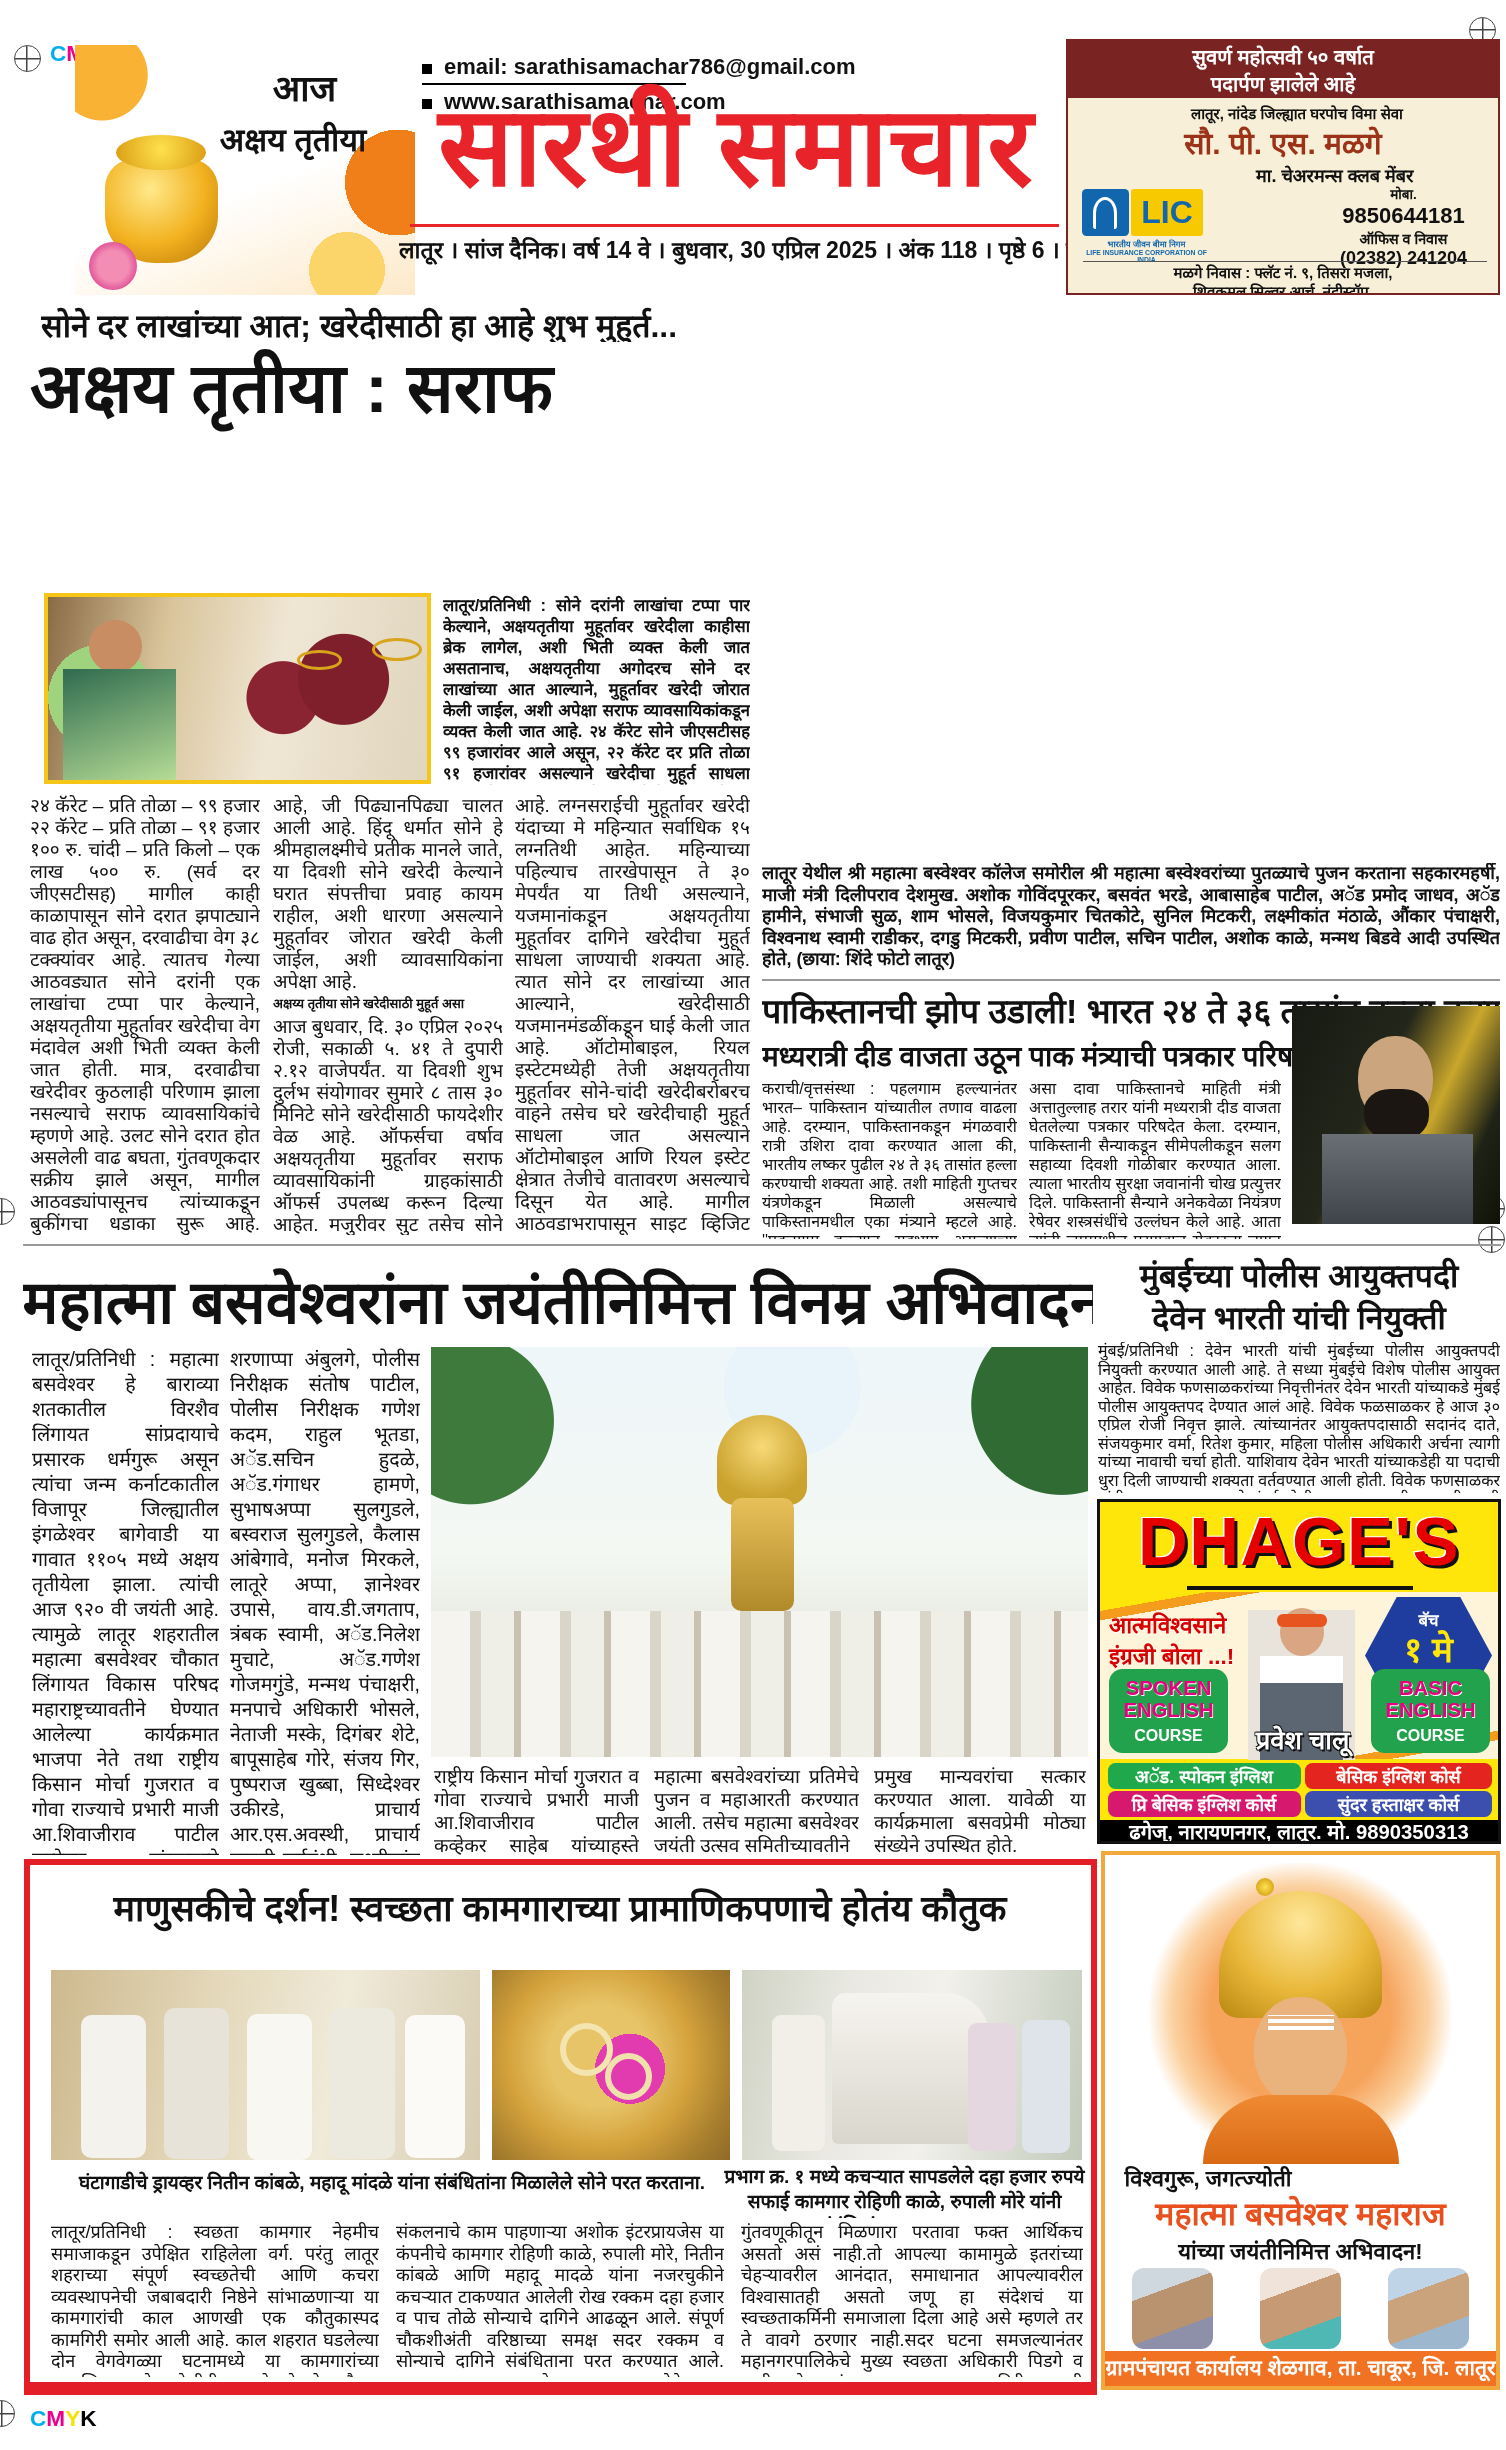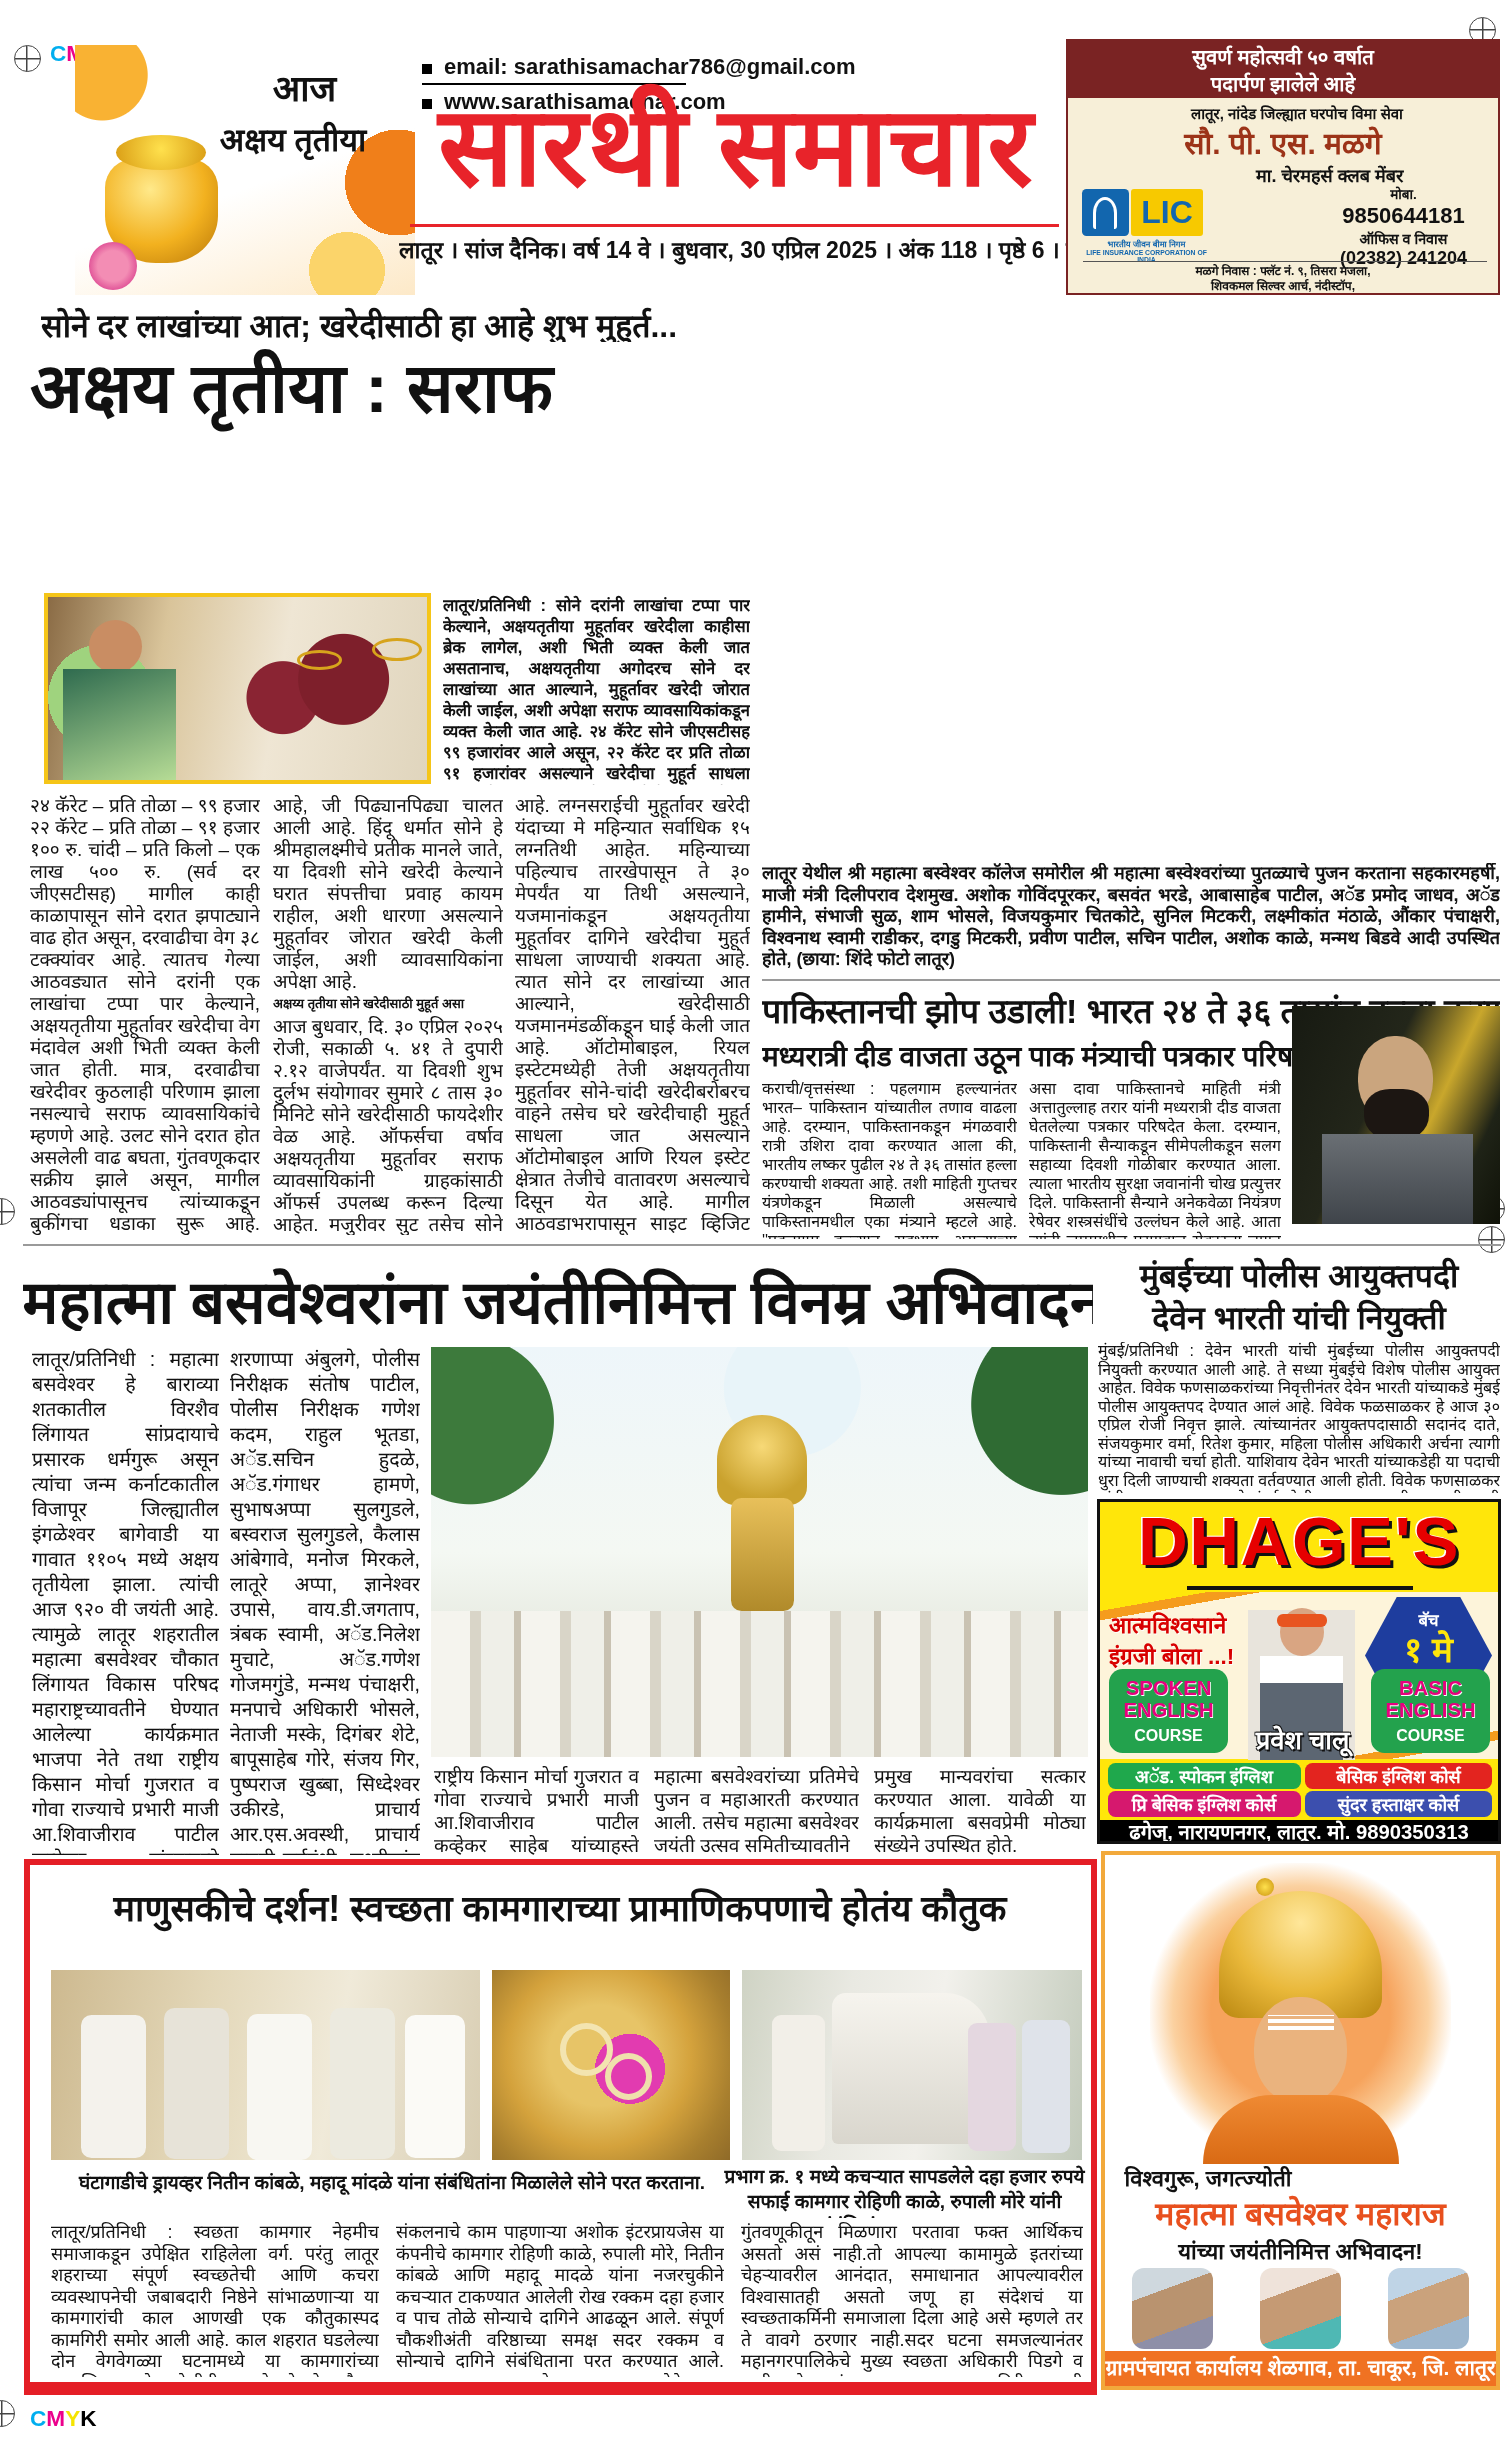--- a/index.html
+++ b/index.html
@@ -63,35 +63,35 @@
   <div class="abs redbar" style="left:410px;top:224px;width:649px;height:3px"></div>
   <div class="abs ctr b clip" style="left:399px;top:233px;width:670px;height:33px;font-size:23px;white-space:nowrap">लातूर । सांज दैनिक। वर्ष 14 वे । बुधवार, 30 एप्रिल 2025 । अंक 118 । पृष्ठे 6 । किंमत 2 रु.</div>
 
   <div class="abs clip" style="left:1066px;top:39px;width:434px;height:256px;border:2.3px solid #7a2323;background:#f7efd8">
     <div class="abs ctr" style="left:0;top:0;width:100%;height:57px;background:#7a2323;color:#fff;font-weight:800;font-size:20.3px;line-height:1.35;padding-top:3px">
       <div>सुवर्ण महोत्सवी ५० वर्षात</div>
       <div>पदार्पण झालेले आहे</div>
     </div>
     <div class="abs ctr b" style="left:14px;top:62px;width:100%;font-size:15px">लातूर, नांदेड जिल्ह्यात घरपोच विमा सेवा</div>
     <div class="abs ctr xb" style="left:0;top:81px;width:100%;font-size:30px;color:#9c3318">सौ. पी. एस. मळगे</div>
-    <div class="abs b" style="left:188px;top:122px;font-size:18px">मा. चेरमहर्स क्लब मेंबर</div>
+    <div class="abs b" style="left:188px;top:122px;font-size:18px">मा. चेअरमन्स क्लब मेंबर</div>
     <div class="abs" style="left:13.6px;top:148px;width:47px;height:47px;background:#1266ae;border-radius:4.5px">
       <div class="abs" style="left:11.3px;top:7.5px;width:24px;height:32px;border:3px solid #fff;border-radius:50% 50% 10% 10%;border-bottom:none"></div>
     </div>
     <div class="abs ctr xb" style="left:63px;top:148px;width:72px;height:47px;background:#f7c900;color:#1266ae;font-size:32px;line-height:47px;border-radius:3px">LIC</div>
     <div class="abs" style="left:10.5px;top:197px;width:136px;font-size:8.3px;font-weight:700;color:#1266ae;text-align:center">भारतीय जीवन बीमा निगम</div>
     <div class="abs" style="left:10.5px;top:208px;width:136px;font-size:6.8px;font-weight:700;color:#1266ae;text-align:center">LIFE INSURANCE CORPORATION OF INDIA</div>
     <div class="abs ctr" style="left:249px;top:143px;width:173px">
       <div class="b" style="font-size:13.6px">मोबा.</div>
       <div class="xb" style="font-size:22px">9850644181</div>
       <div class="b" style="font-size:14.3px">ऑफिस व निवास</div>
       <div class="xb" style="font-size:18px">(02382) 241204</div>
     </div>
     <div class="abs" style="left:15px;top:220px;width:404px;height:0.8px;background:#555"></div>
-    <div class="abs ctr b" style="left:0;top:223px;width:100%;font-size:12px;line-height:1.25">
+    <div class="abs ctr b" style="left:0;top:223px;width:100%;font-size:15px;line-height:1.25">
       <div>मळगे निवास : फ्लॅट नं. ९, तिसरा मजला,</div>
       <div>शिवकमल सिल्वर आर्च, नंदीस्टॉप,</div>
     </div>
   </div>
 
   <div class="abs b clip" style="left:41px;top:303px;width:708px;height:39px;font-size:32px">सोने दर लाखांच्या आत; खरेदीसाठी हा आहे शुभ मुहुर्त...</div>
   <div class="abs xb clip" style="left:30px;top:337px;width:719px;height:114px;font-size:69px;line-height:1.5">अक्षय तृतीया : सराफ</div>
 
   <div class="abs clip" style="left:44px;top:593px;width:387px;height:191px;border:4.5px solid #f5c518;background:
       radial-gradient(circle at 78% 45%, #7e1f2b 0 45px, transparent 46px),

